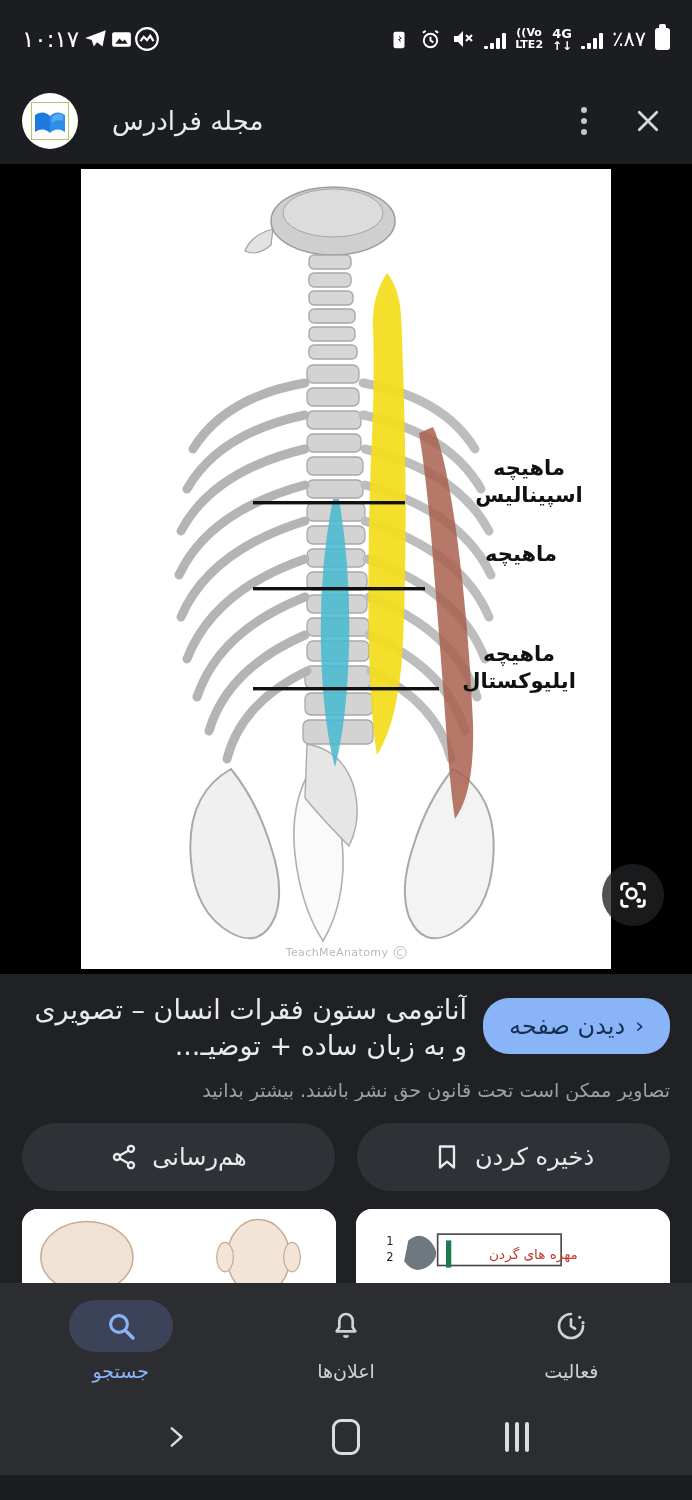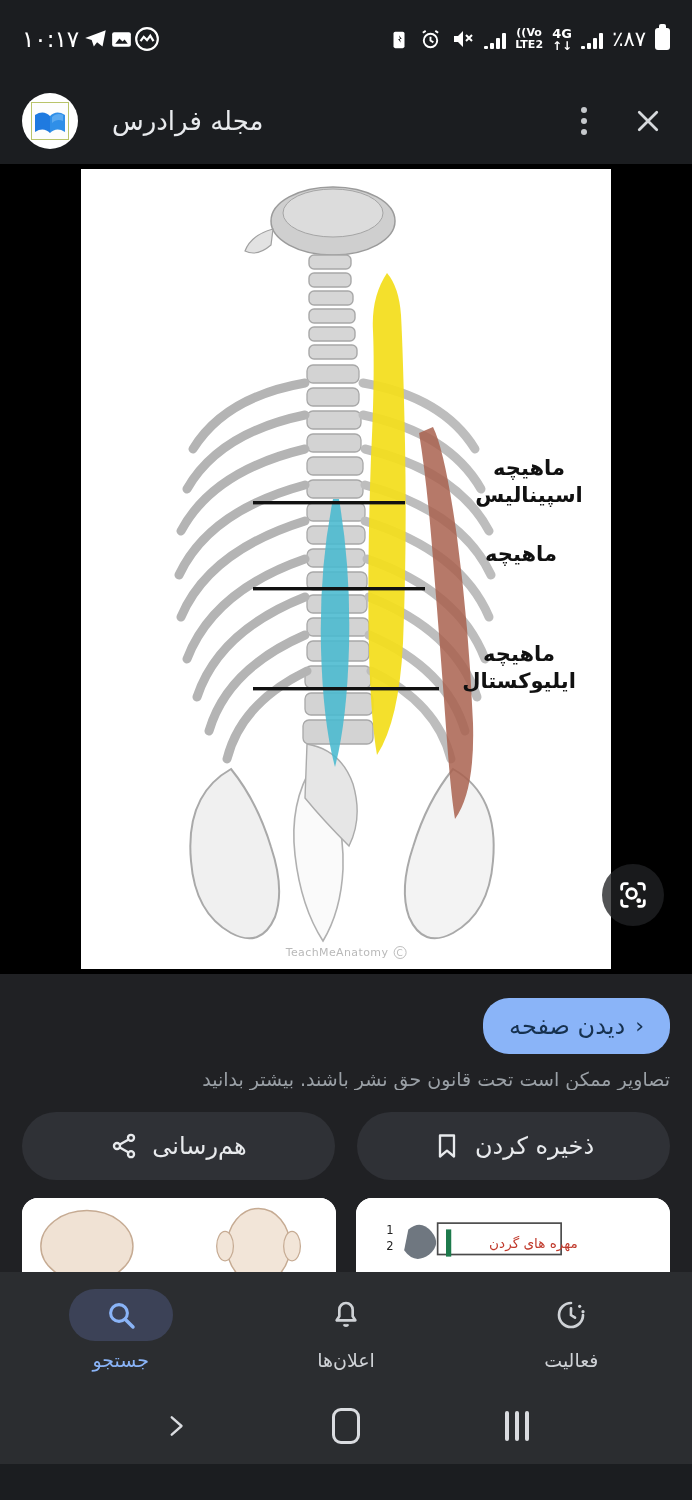--- a/index.html
+++ b/index.html
@@ -426,20 +426,21 @@
       </svg>
     </div>
   </div>
 
   <div class="info">
     <div class="info-row">
       <button class="view-btn">
         <span class="chev">‹</span>
         <span>دیدن صفحه</span>
       </button>
+      <div class="result-title">آناتومی ستون فقرات انسان – تصویری و به زبان ساده + توضیـ...</div>
     </div>
     <div class="copyright">تصاویر ممکن است تحت قانون حق نشر باشند. بیشتر بدانید</div>
   </div>
 
   <div class="actions">
     <button class="chip">
       <span>ذخیره کردن</span>
       <svg viewBox="0 0 24 24">
           <path fill="none" stroke="#e8eaed" stroke-width="2" stroke-linejoin="round" d="M6 3h12v18l-6-5-6 5z"></path>
         </svg>

